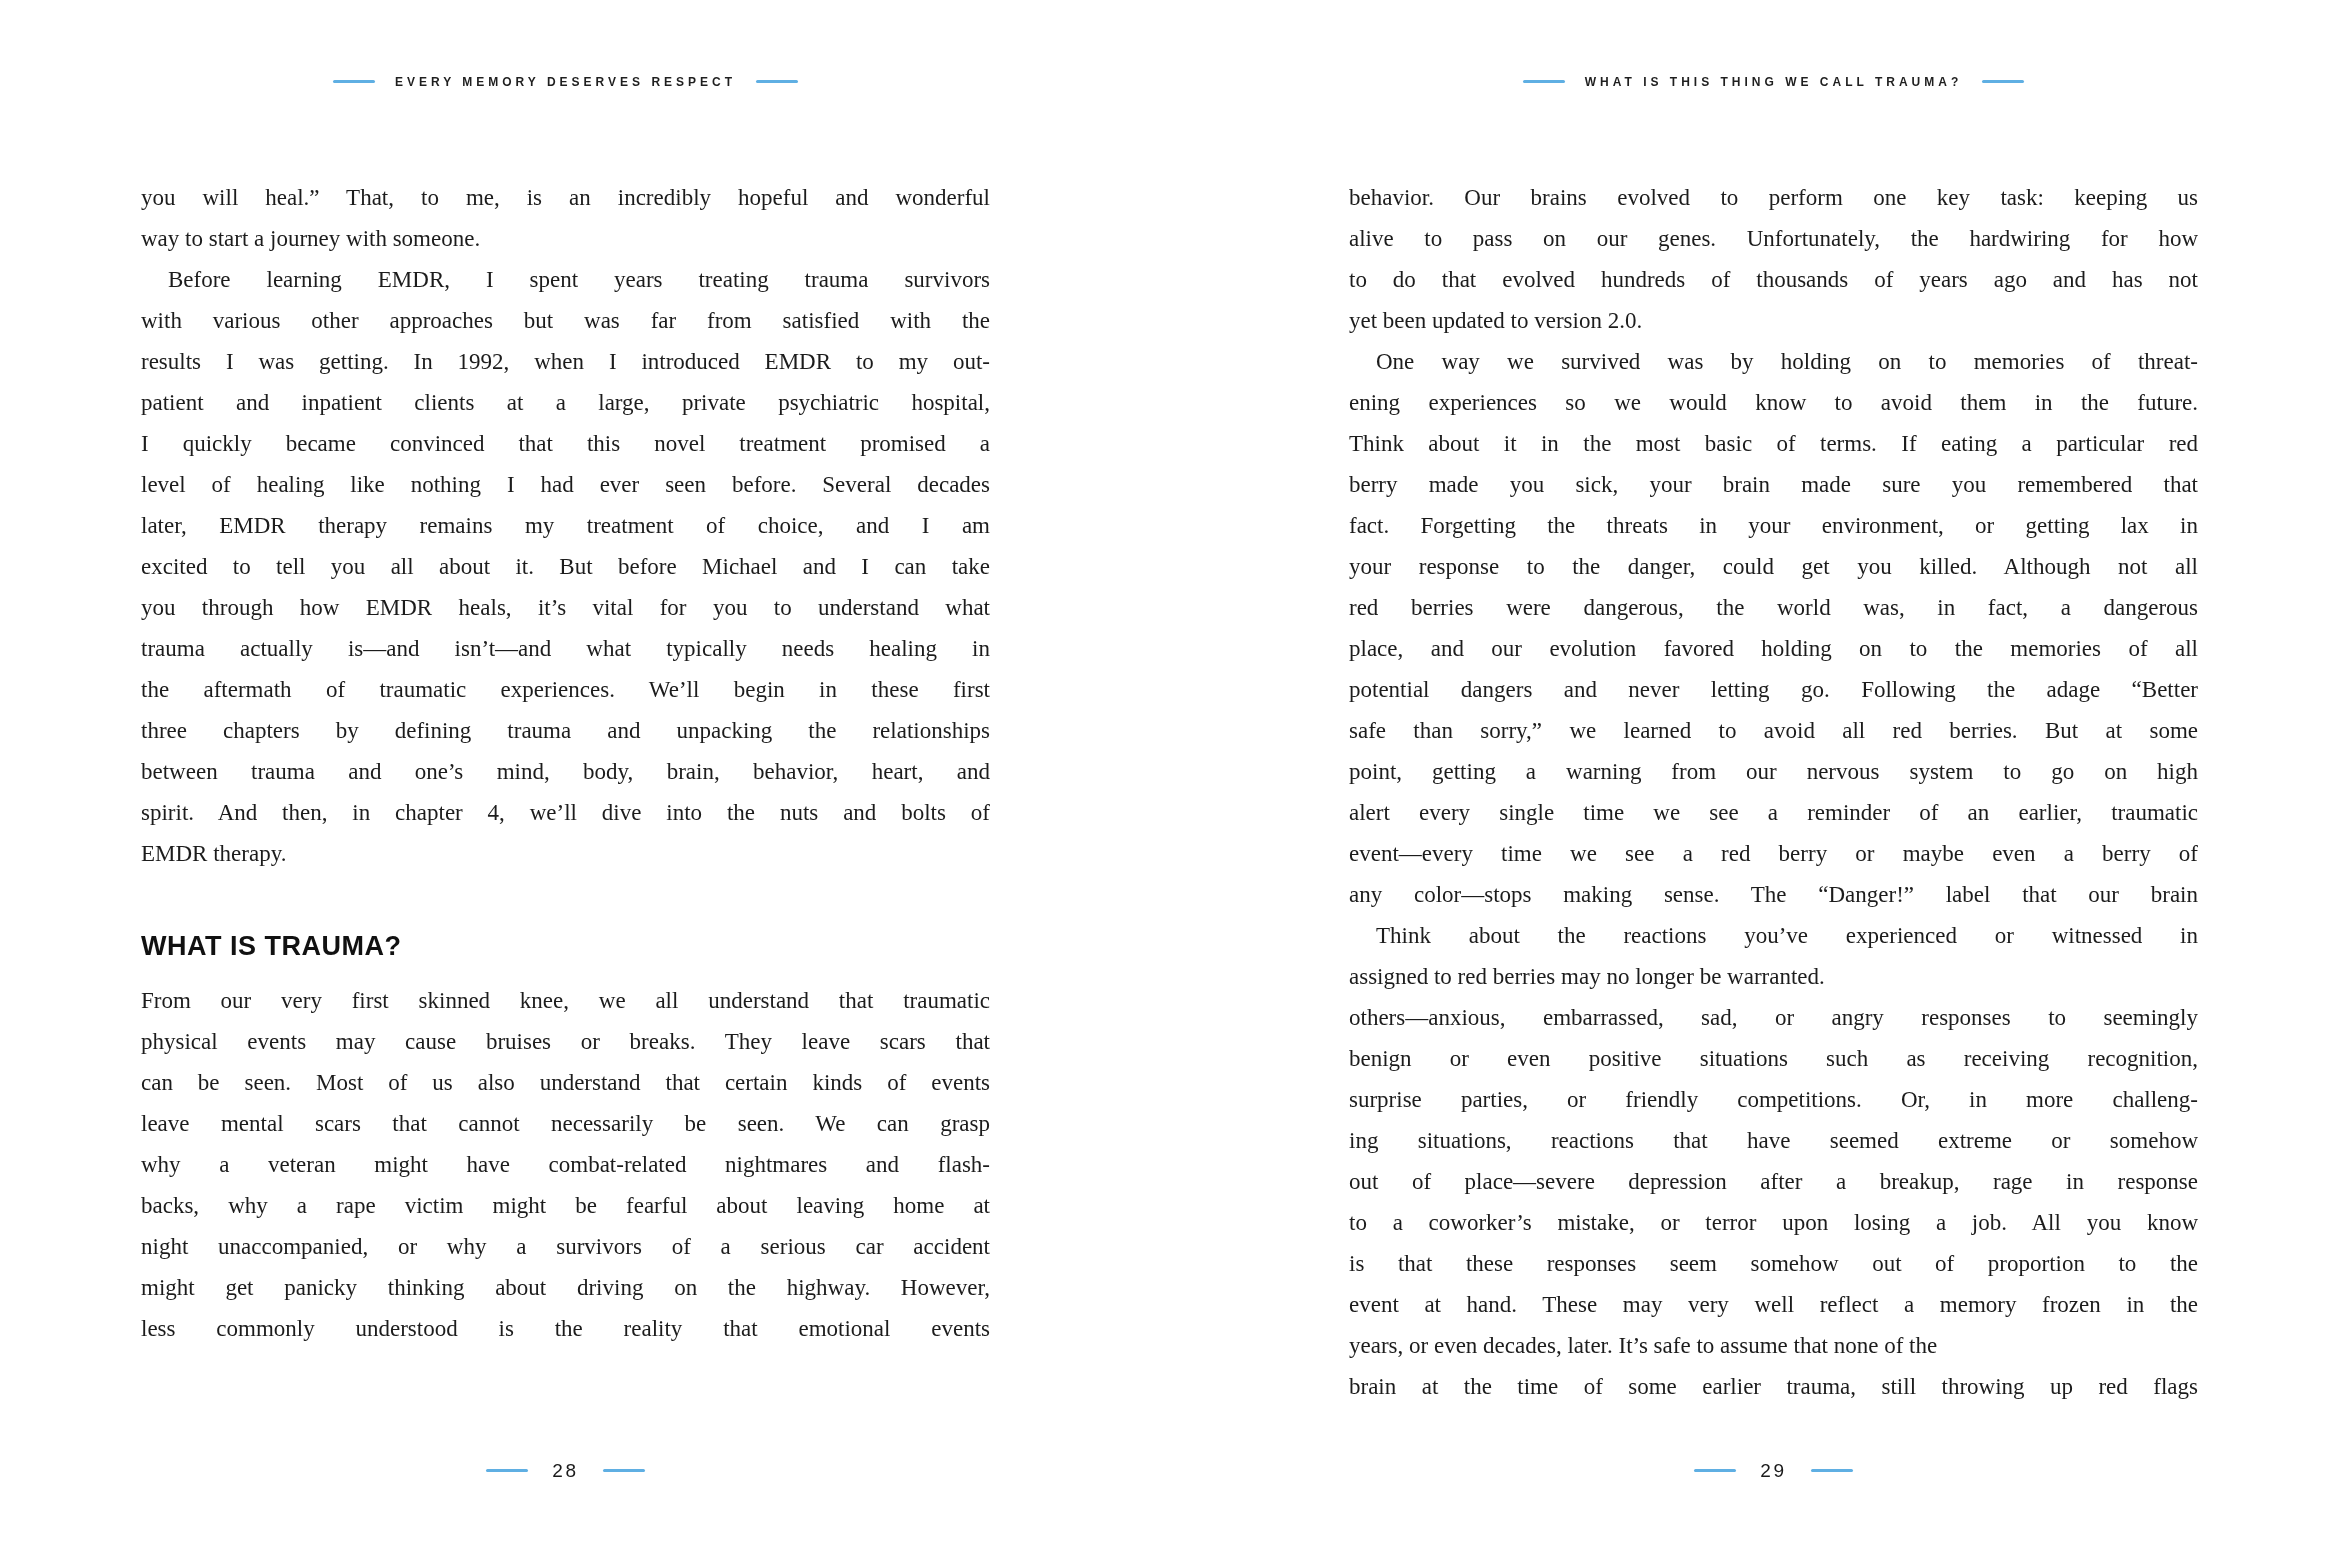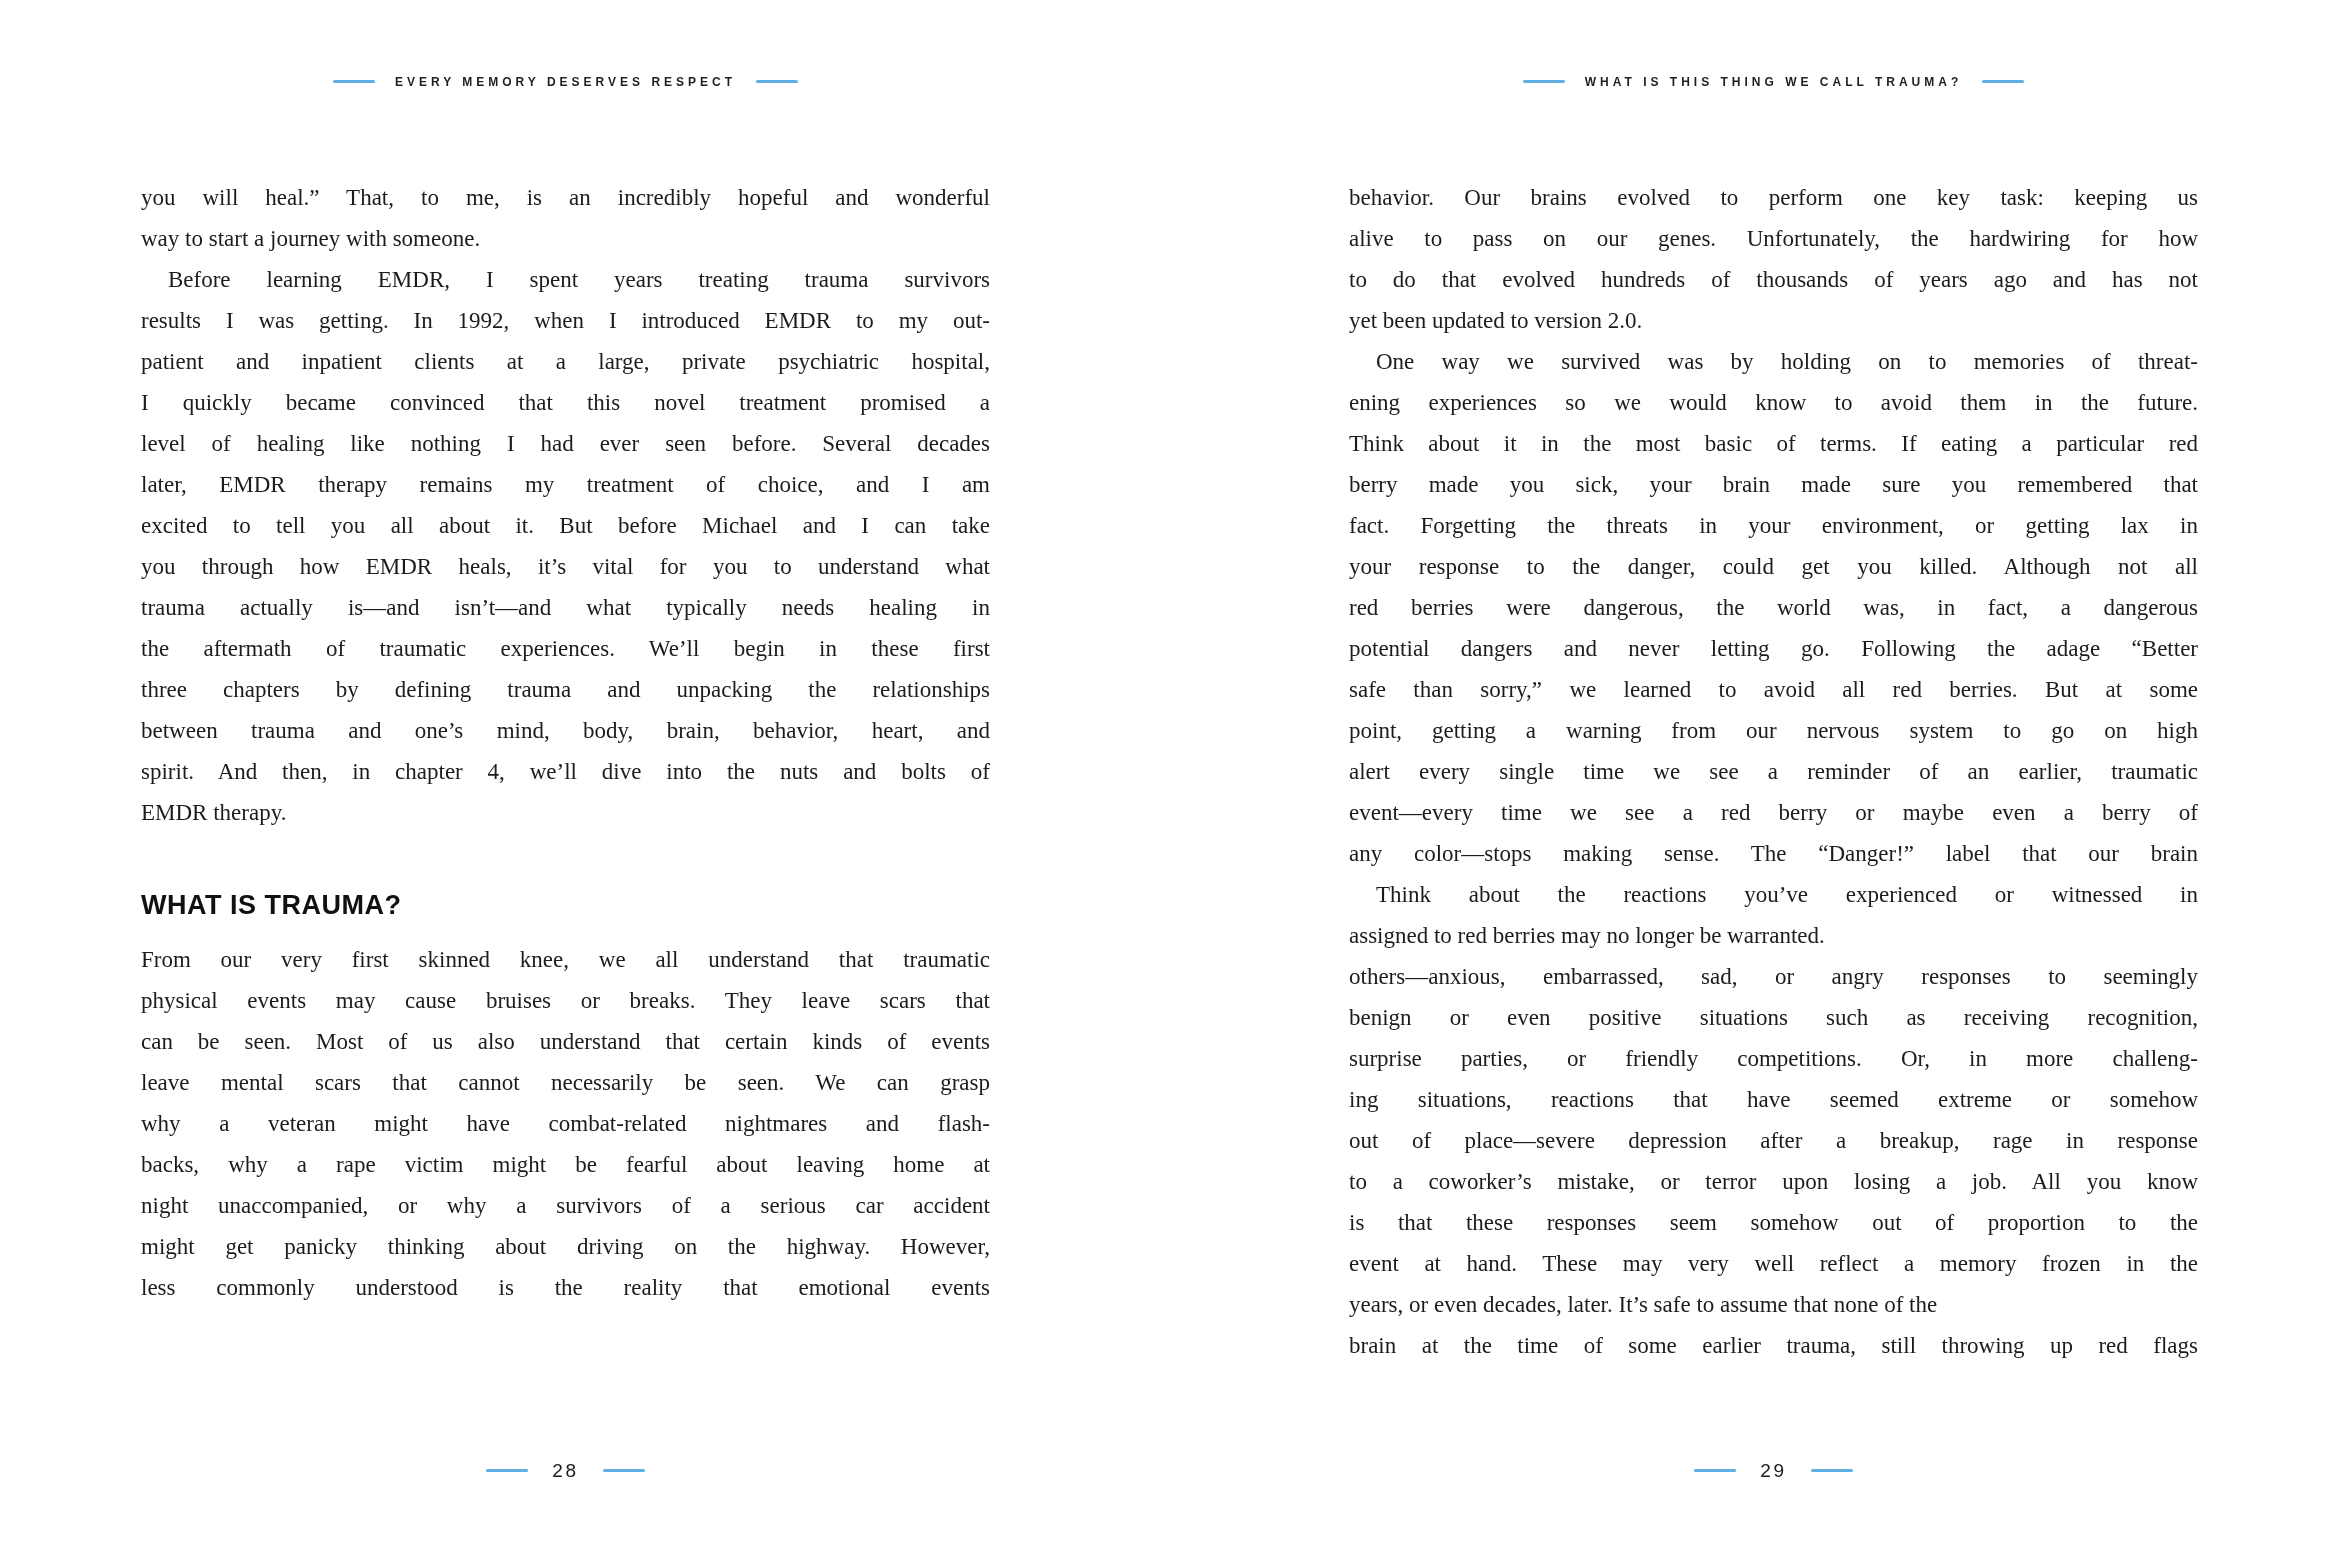--- a/index.html
+++ b/index.html
@@ -62,20 +62,21 @@
 <div class="page left">
   <div class="running-head">
     <span class="dash"></span>
     <span class="rh-text">EVERY MEMORY DESERVES RESPECT</span>
     <span class="dash"></span>
   </div>
   <div class="page-body">
       <div class="line">you will heal.” That, to me, is an incredibly hopeful and wonderful</div>
       <div class="line last">way to start a journey with someone.</div>
       <div class="line indent">Before learning EMDR, I spent years treating trauma survivors</div>
+      <div class="line">with various other approaches but was far from satisfied with the</div>
       <div class="line">results I was getting. In 1992, when I introduced EMDR to my out-</div>
       <div class="line">patient and inpatient clients at a large, private psychiatric hospital,</div>
       <div class="line">I quickly became convinced that this novel treatment promised a</div>
       <div class="line">level of healing like nothing I had ever seen before. Several decades</div>
       <div class="line">later, EMDR therapy remains my treatment of choice, and I am</div>
       <div class="line">excited to tell you all about it. But before Michael and I can take</div>
       <div class="line">you through how EMDR heals, it’s vital for you to understand what</div>
       <div class="line">trauma actually is—and isn’t—and what typically needs healing in</div>
       <div class="line">the aftermath of traumatic experiences. We’ll begin in these first</div>
       <div class="line">three chapters by defining trauma and unpacking the relationships</div>
@@ -111,20 +112,21 @@
       <div class="line">alive to pass on our genes. Unfortunately, the hardwiring for how</div>
       <div class="line">to do that evolved hundreds of thousands of years ago and has not</div>
       <div class="line last">yet been updated to version 2.0.</div>
       <div class="line indent">One way we survived was by holding on to memories of threat-</div>
       <div class="line">ening experiences so we would know to avoid them in the future.</div>
       <div class="line">Think about it in the most basic of terms. If eating a particular red</div>
       <div class="line">berry made you sick, your brain made sure you remembered that</div>
       <div class="line">fact. Forgetting the threats in your environment, or getting lax in</div>
       <div class="line">your response to the danger, could get you killed. Although not all</div>
       <div class="line">red berries were dangerous, the world was, in fact, a dangerous</div>
+      <div class="line">place, and our evolution favored holding on to the memories of all</div>
       <div class="line">potential dangers and never letting go. Following the adage “Better</div>
       <div class="line">safe than sorry,” we learned to avoid all red berries. But at some</div>
       <div class="line">point, getting a warning from our nervous system to go on high</div>
       <div class="line">alert every single time we see a reminder of an earlier, traumatic</div>
       <div class="line">event—every time we see a red berry or maybe even a berry of</div>
       <div class="line">any color—stops making sense. The “Danger!” label that our brain</div>
       <div class="line indent">Think about the reactions you’ve experienced or witnessed in</div>
       <div class="line last">assigned to red berries may no longer be warranted.</div>
       <div class="line">others—anxious, embarrassed, sad, or angry responses to seemingly</div>
       <div class="line">benign or even positive situations such as receiving recognition,</div>

